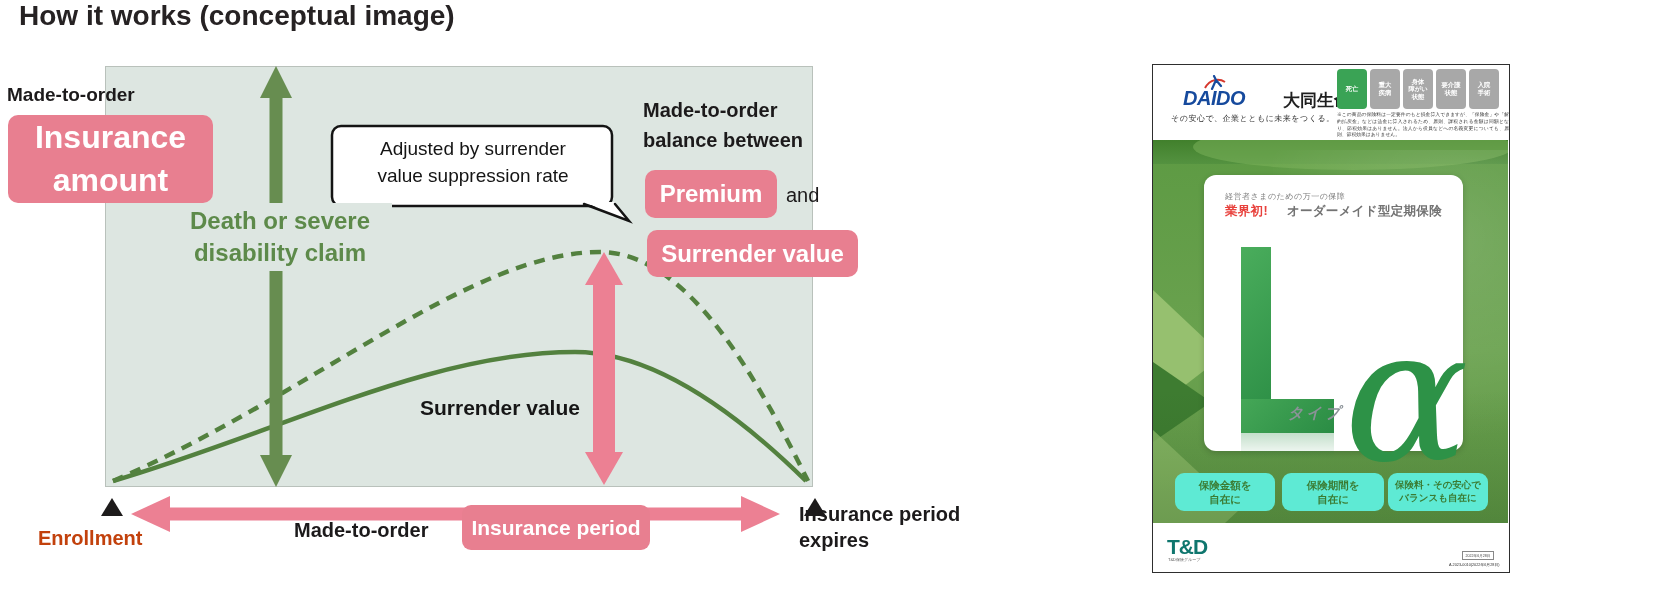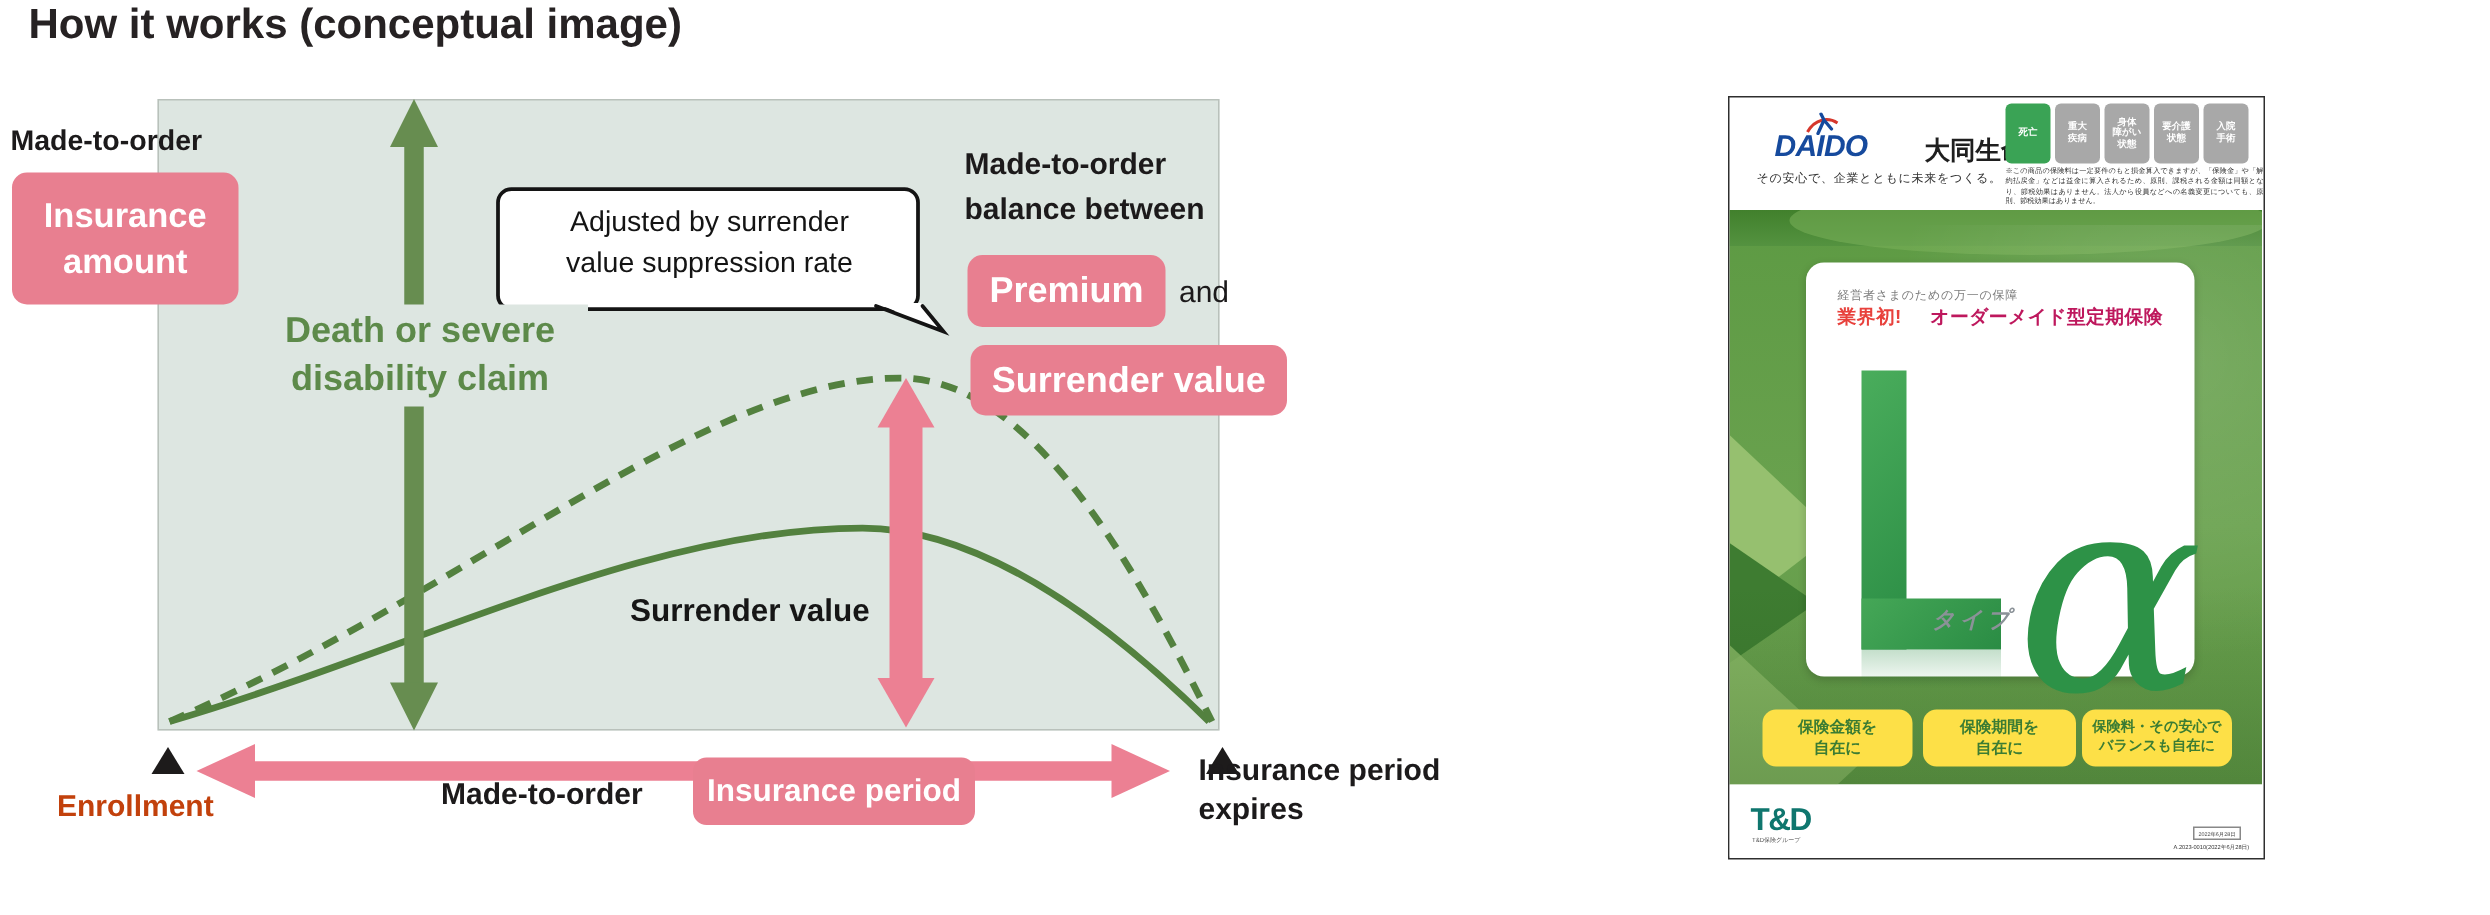--- a/index.html
+++ b/index.html
@@ -8,21 +8,21 @@
   .abs { position:absolute; }
   .pre { white-space:pre-line; }
 
   
   .page-title { left:3px; top:0px; font-size:28px; font-weight:bold; color:#262223; letter-spacing:0;margin-left:16px; }
   .chart-bg { left:105px; top:66px; width:708px; height:421px; background:#dde6e1; border:1px solid #b9c1bb; }
   .chart-svg { left:0; top:0; pointer-events:none; }
 
   .mto-top { left:7px; top:84px; font-size:19px; font-weight:bold; color:#1c1a1b; }
   .badge { background:#e87f90; color:#fff; font-weight:bold; display:flex; align-items:center; justify-content:center; text-align:center; border-radius:10px; }
-  .badge-amount { left:8px; top:115px; width:151px; height:88px; font-size:23px; line-height:1.35; }
+  .badge-amount { left:8px; top:115px; width:205px; height:88px; font-size:32px; line-height:1.35; }
   .death-label { left:168px; top:203px; width:224px; font-size:24px; font-weight:bold; color:#5d8a4a; background:#dde6e1; text-align:center; line-height:1.33; padding:2px 0; }
   .callout-text { left:345px; top:136px; width:256px; font-size:19px; color:#141414; text-align:center; line-height:1.42; }
   .balance-heading { left:643px; top:95px; font-size:20px; font-weight:bold; color:#1c1a1b; line-height:1.5; }
   .badge-premium { left:645px; top:170px; width:132px; height:48px; font-size:24px; }
   .and-label { left:786px; top:184px; font-size:20px; font-weight:normal; color:#1c1a1b; }
   .badge-surrender { left:647px; top:230px; width:211px; height:47px; font-size:24px; }
   .curve-label { left:420px; top:396px; font-size:21px; font-weight:bold; color:#161616; }
 
   .tri-up { width:0; height:0; border-left:11px solid transparent; border-right:11px solid transparent; border-bottom:18px solid #1d1b1b; }
   .tri-left { left:101px; top:498px; }
@@ -46,28 +46,28 @@
   .gb-swoosh { left:40px; top:-16px; width:320px; height:46px; background:#7ab05a; border-radius:50%; opacity:.55; }
   .gb-poly1 { left:0; top:150px; width:70px; height:120px; background:#96c06f; clip-path:polygon(0 0,100% 55%,0 100%); }
   .gb-poly2 { left:0; top:212px; width:58px; height:100px; background:#3e7c31; clip-path:polygon(0 10%,100% 50%,0 90%); }
   .gb-poly3 { left:0; top:290px; width:86px; height:160px; background:#8cb968; opacity:.8; clip-path:polygon(0 0,100% 50%,0 100%); }
   .gb-glow { left:120px; top:10px; width:240px; height:360px; background:radial-gradient(circle at 75% 25%, rgba(255,255,255,.14), transparent 62%); }
   .gb-shade { left:0; top:250px; width:355px; height:133px; background:linear-gradient(180deg, rgba(0,0,0,0), rgba(31,76,22,.22)); }
 
   .panel { left:51px; top:110px; width:259px; height:276px; background:#fff; border-radius:12px; box-shadow:0 2px 6px rgba(0,0,0,.18); }
   .panel-eyebrow { left:21px; top:16px; font-size:8px; color:#7d7d7d; letter-spacing:0.5px; }
   .panel-title { left:21px; top:28px; font-size:12.5px; font-weight:bold; letter-spacing:0.3px; }
-  .title-red { color:#e8413c; } .title-green { color:#be185d;padding-left:19px; }
+  .title-red { color:#e8413c; } .title-green { color:#737373;padding-left:19px; }
   .l-vert { left:37px; top:72px; width:30px; height:186px; background:linear-gradient(135deg,#4aad5c,#2a8c44); }
   .l-horiz { left:37px; top:224px; width:93px; height:34px; background:linear-gradient(135deg,#45a757,#2a8c44); }
   .l-reflect { left:37px; top:258px; width:93px; height:26px; background:linear-gradient(180deg, rgba(42,140,68,.28), rgba(42,140,68,0)); }
   .type-label { left:84px; top:229px; font-size:15px; font-weight:bold; font-style:italic; color:#8b9298; letter-spacing:3px; }
   .alpha { left:140px; top:129px; font-size:185px; line-height:1; font-style:italic; font-family:"DejaVu Serif", serif; color:#2d9247; }
 
-  .feature-btn { top:408px; height:38px; background:#fde047; border-radius:9px; color:#3b7c33; font-weight:bold; font-size:10.5px; line-height:1.35; display:flex; align-items:center; justify-content:center; text-align:center; }
+  .feature-btn { top:408px; height:38px; background:#5eead4; border-radius:9px; color:#3b7c33; font-weight:bold; font-size:10.5px; line-height:1.35; display:flex; align-items:center; justify-content:center; text-align:center; }
   .fb1 { left:22px; width:100px; } .fb2 { left:129px; width:102px; } .fb3 { left:235px; width:100px; font-size:9.5px; }
 
   .pam-footer { left:0; top:458px; width:355px; height:48px; background:#fff; }
   .td-logo { left:14px; top:12px; font-size:21px; font-weight:bold; color:#0f766e; letter-spacing:-1px; }
   .td-group { left:15px; top:34px; font-size:4px; color:#555; }
   .footer-text { left:86px; top:9px; width:254px; text-align:center; color:#222; }
   .footer-bold { font-size:7.2px; font-weight:bold; }
   .footer-note { font-size:6.4px; line-height:1.5; }
   .footer-code { left:296px; top:39px; font-size:3.8px; color:#333; }
   .stamp { left:309px; top:28px; width:32px; height:9px; border:0.5px solid #888; font-size:3.6px; color:#444; display:flex; align-items:center; justify-content:center; }

